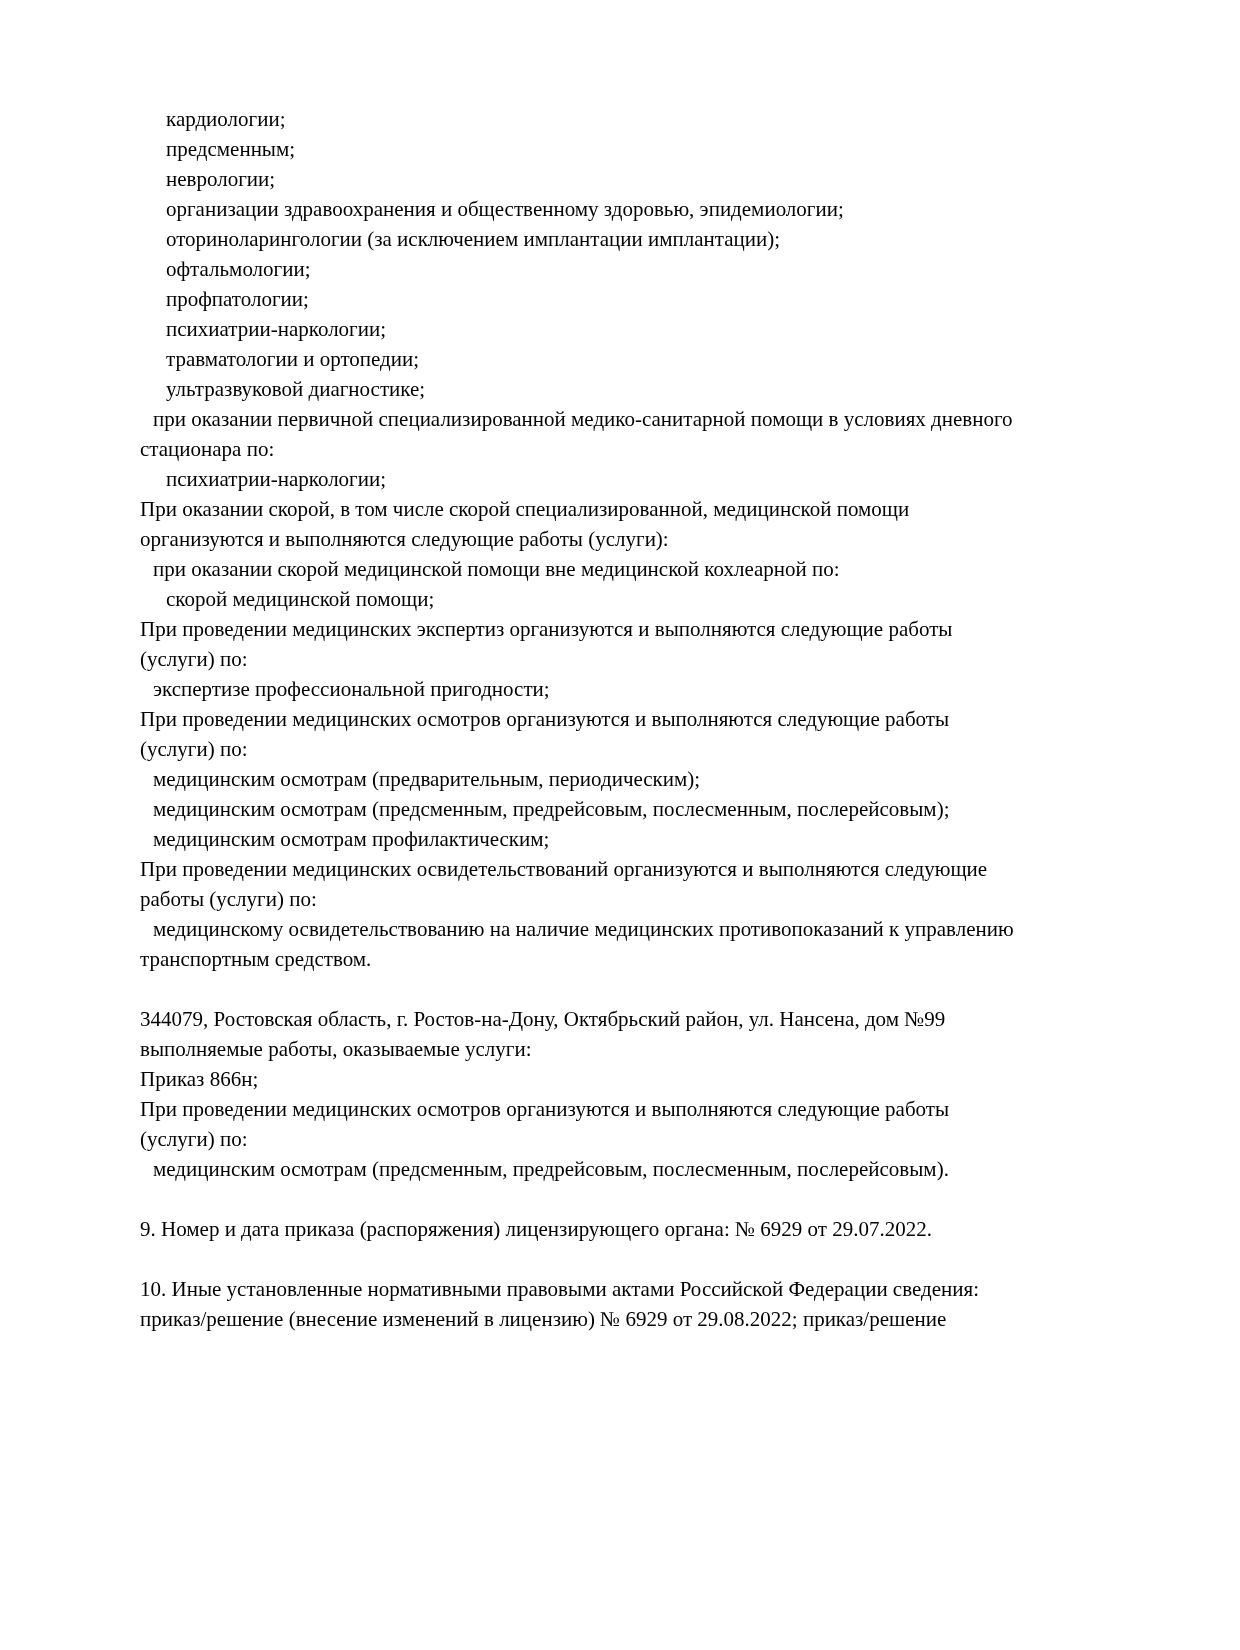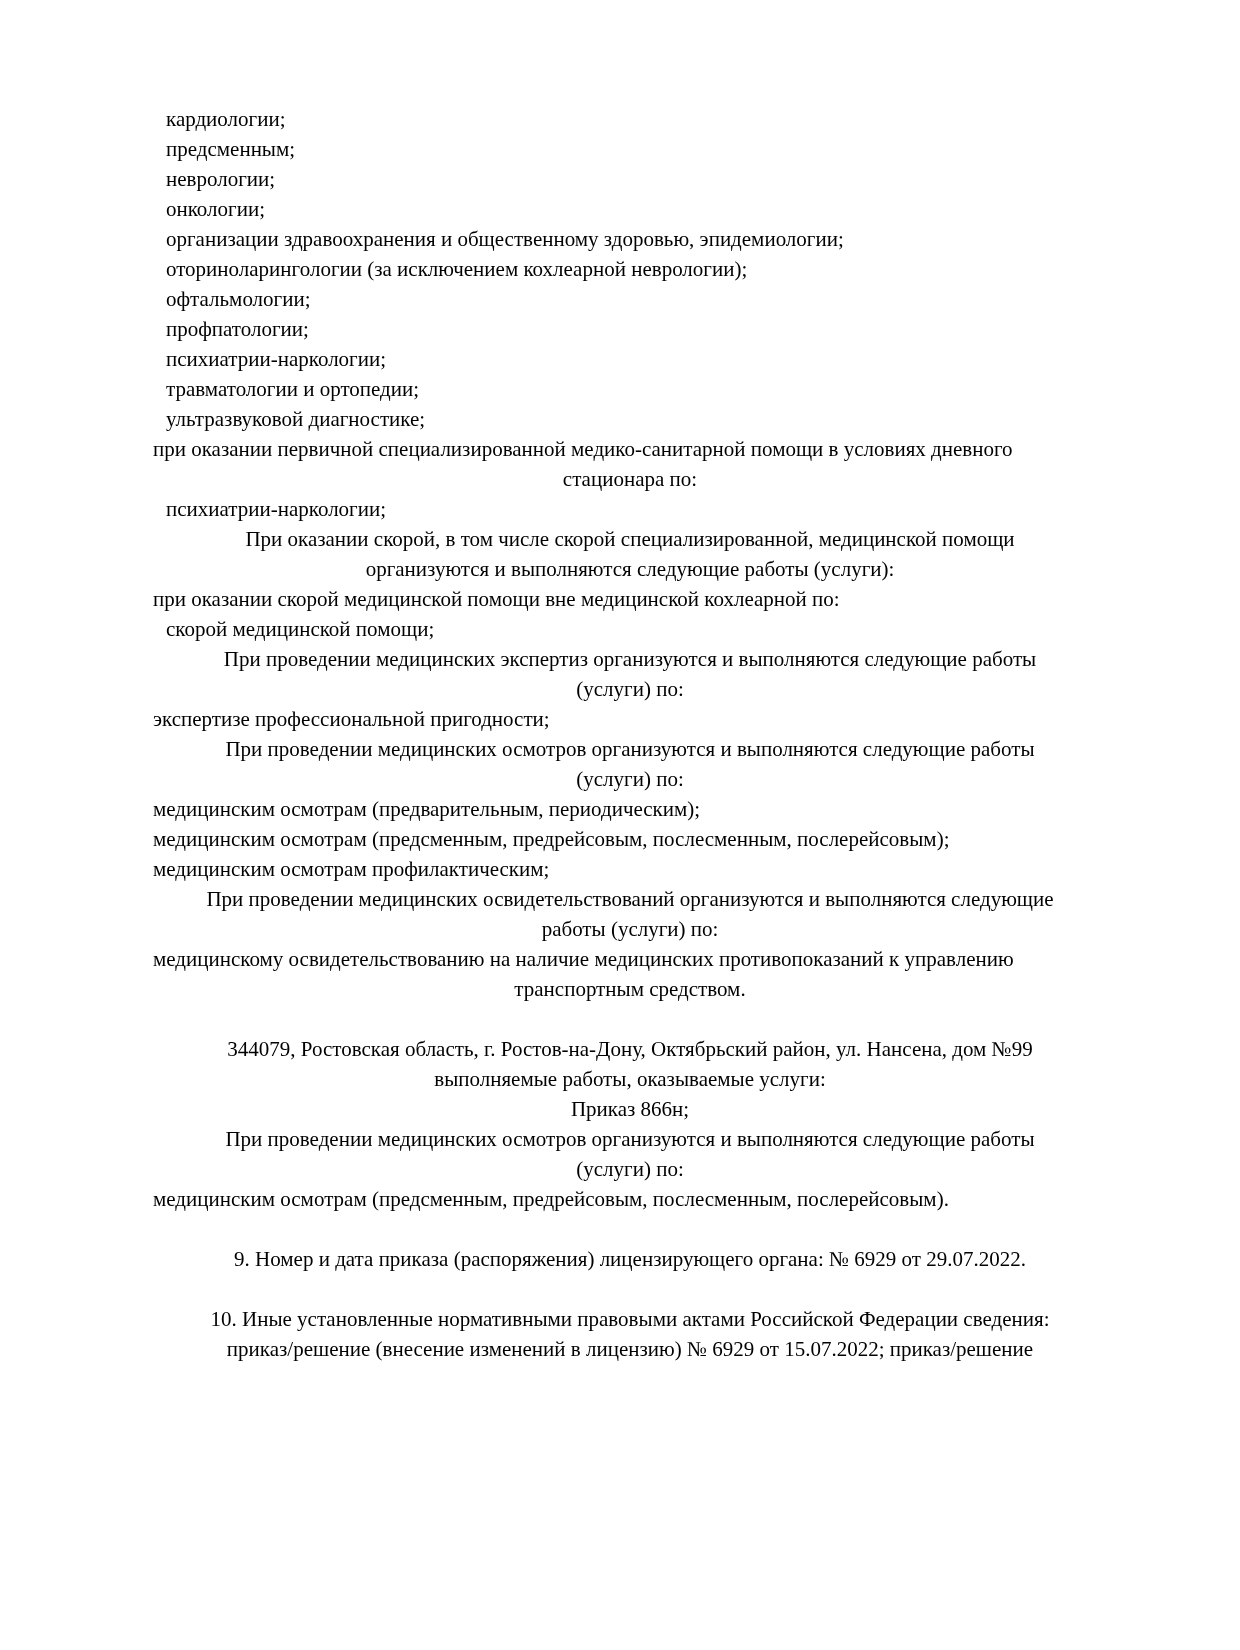--- a/index.html
+++ b/index.html
@@ -24,35 +24,34 @@
       right: 120px;
       font-size: 21px;
       line-height: 30px;
       color: #000000;
     }
     .line {
       white-space: pre;
       min-height: 30px;
       text-align: left;
     }
-    .indent-0 { padding-left: 0; text-align: center; }
+    .indent-0 { padding-left: 0; }
     .indent-1 { padding-left: 13px; }
     .indent-2 { padding-left: 26px; }
   </style>
 </head>
 <body>
 
 <div class="page">
   <main class="doc-body" id="doc-body">
       <div class="line indent-2">кардиологии;</div>
       <div class="line indent-2">предсменным;</div>
       <div class="line indent-2">неврологии;</div>
-      <div class="line indent-2">онкологии;</div>
       <div class="line indent-2">организации здравоохранения и общественному здоровью, эпидемиологии;</div>
-      <div class="line indent-2">оториноларингологии (за исключением кохлеарной неврологии);</div>
+      <div class="line indent-2">оториноларингологии (за исключением имплантации имплантации);</div>
       <div class="line indent-2">офтальмологии;</div>
       <div class="line indent-2">профпатологии;</div>
       <div class="line indent-2">психиатрии-наркологии;</div>
       <div class="line indent-2">травматологии и ортопедии;</div>
       <div class="line indent-2">ультразвуковой диагностике;</div>
       <div class="line indent-1">при оказании первичной специализированной медико-санитарной помощи в условиях дневного</div>
       <div class="line indent-0">стационара по:</div>
       <div class="line indent-2">психиатрии-наркологии;</div>
       <div class="line indent-0">При оказании скорой, в том числе скорой специализированной, медицинской помощи</div>
       <div class="line indent-0">организуются и выполняются следующие работы (услуги):</div>
@@ -74,15 +73,15 @@
       <div class="line indent-0">344079, Ростовская область, г. Ростов-на-Дону, Октябрьский район, ул. Нансена, дом №99</div>
       <div class="line indent-0">выполняемые работы, оказываемые услуги:</div>
       <div class="line indent-0">Приказ 866н;</div>
       <div class="line indent-0">При проведении медицинских осмотров организуются и выполняются следующие работы</div>
       <div class="line indent-0">(услуги) по:</div>
       <div class="line indent-1">медицинским осмотрам (предсменным, предрейсовым, послесменным, послерейсовым).</div>
       <div class="line indent-0">&nbsp;</div>
       <div class="line indent-0">9. Номер и дата приказа (распоряжения) лицензирующего органа: № 6929 от 29.07.2022.</div>
       <div class="line indent-0">&nbsp;</div>
       <div class="line indent-0">10. Иные установленные нормативными правовыми актами Российской Федерации сведения:</div>
-      <div class="line indent-0">приказ/решение (внесение изменений в лицензию) № 6929 от 15.07.2022; приказ/решение</div>
+      <div class="line indent-0">приказ/решение (внесение изменений в лицензию) № 6929 от 29.08.2022; приказ/решение</div>
     </main>
 </div>
 
 </body></html>

